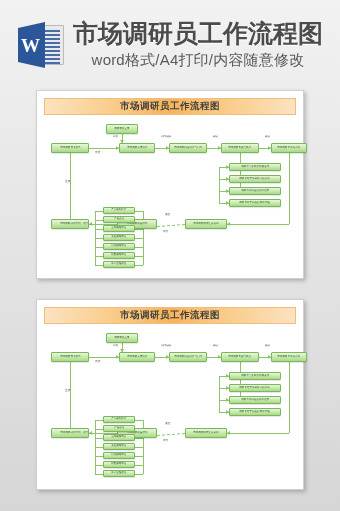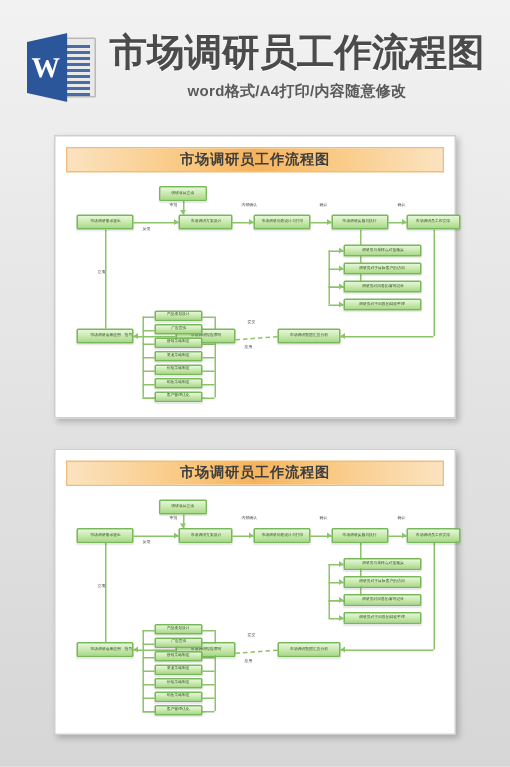--- a/index.html
+++ b/index.html
@@ -49,21 +49,21 @@
     font-family: "Liberation Serif", serif;
     margin-left: -2px;
   }
   .title-wrap { display: flex; flex-direction: column; align-items: flex-start; }
   .main-title {
     font-size: 25px; font-weight: bold; color: #4b4b4b;
     letter-spacing: 0px; line-height: 1.1;
     text-shadow: 0 1px 0 #fff;
   }
   .sub-title {
-    font-size: 10px; color: #5a5a5a; font-weight: bold;
+    font-size: 15px; color: #5a5a5a; font-weight: normal;
     margin-top: 4px; letter-spacing: .2px; align-self: center;
   }
 
   
   .panel {
     position: absolute;
     left: 36px; width: 268px;
     background: #fff;
     border: 1px solid #cfcfcf;
     box-shadow: 2px 2px 4px rgba(0,0,0,.22);

